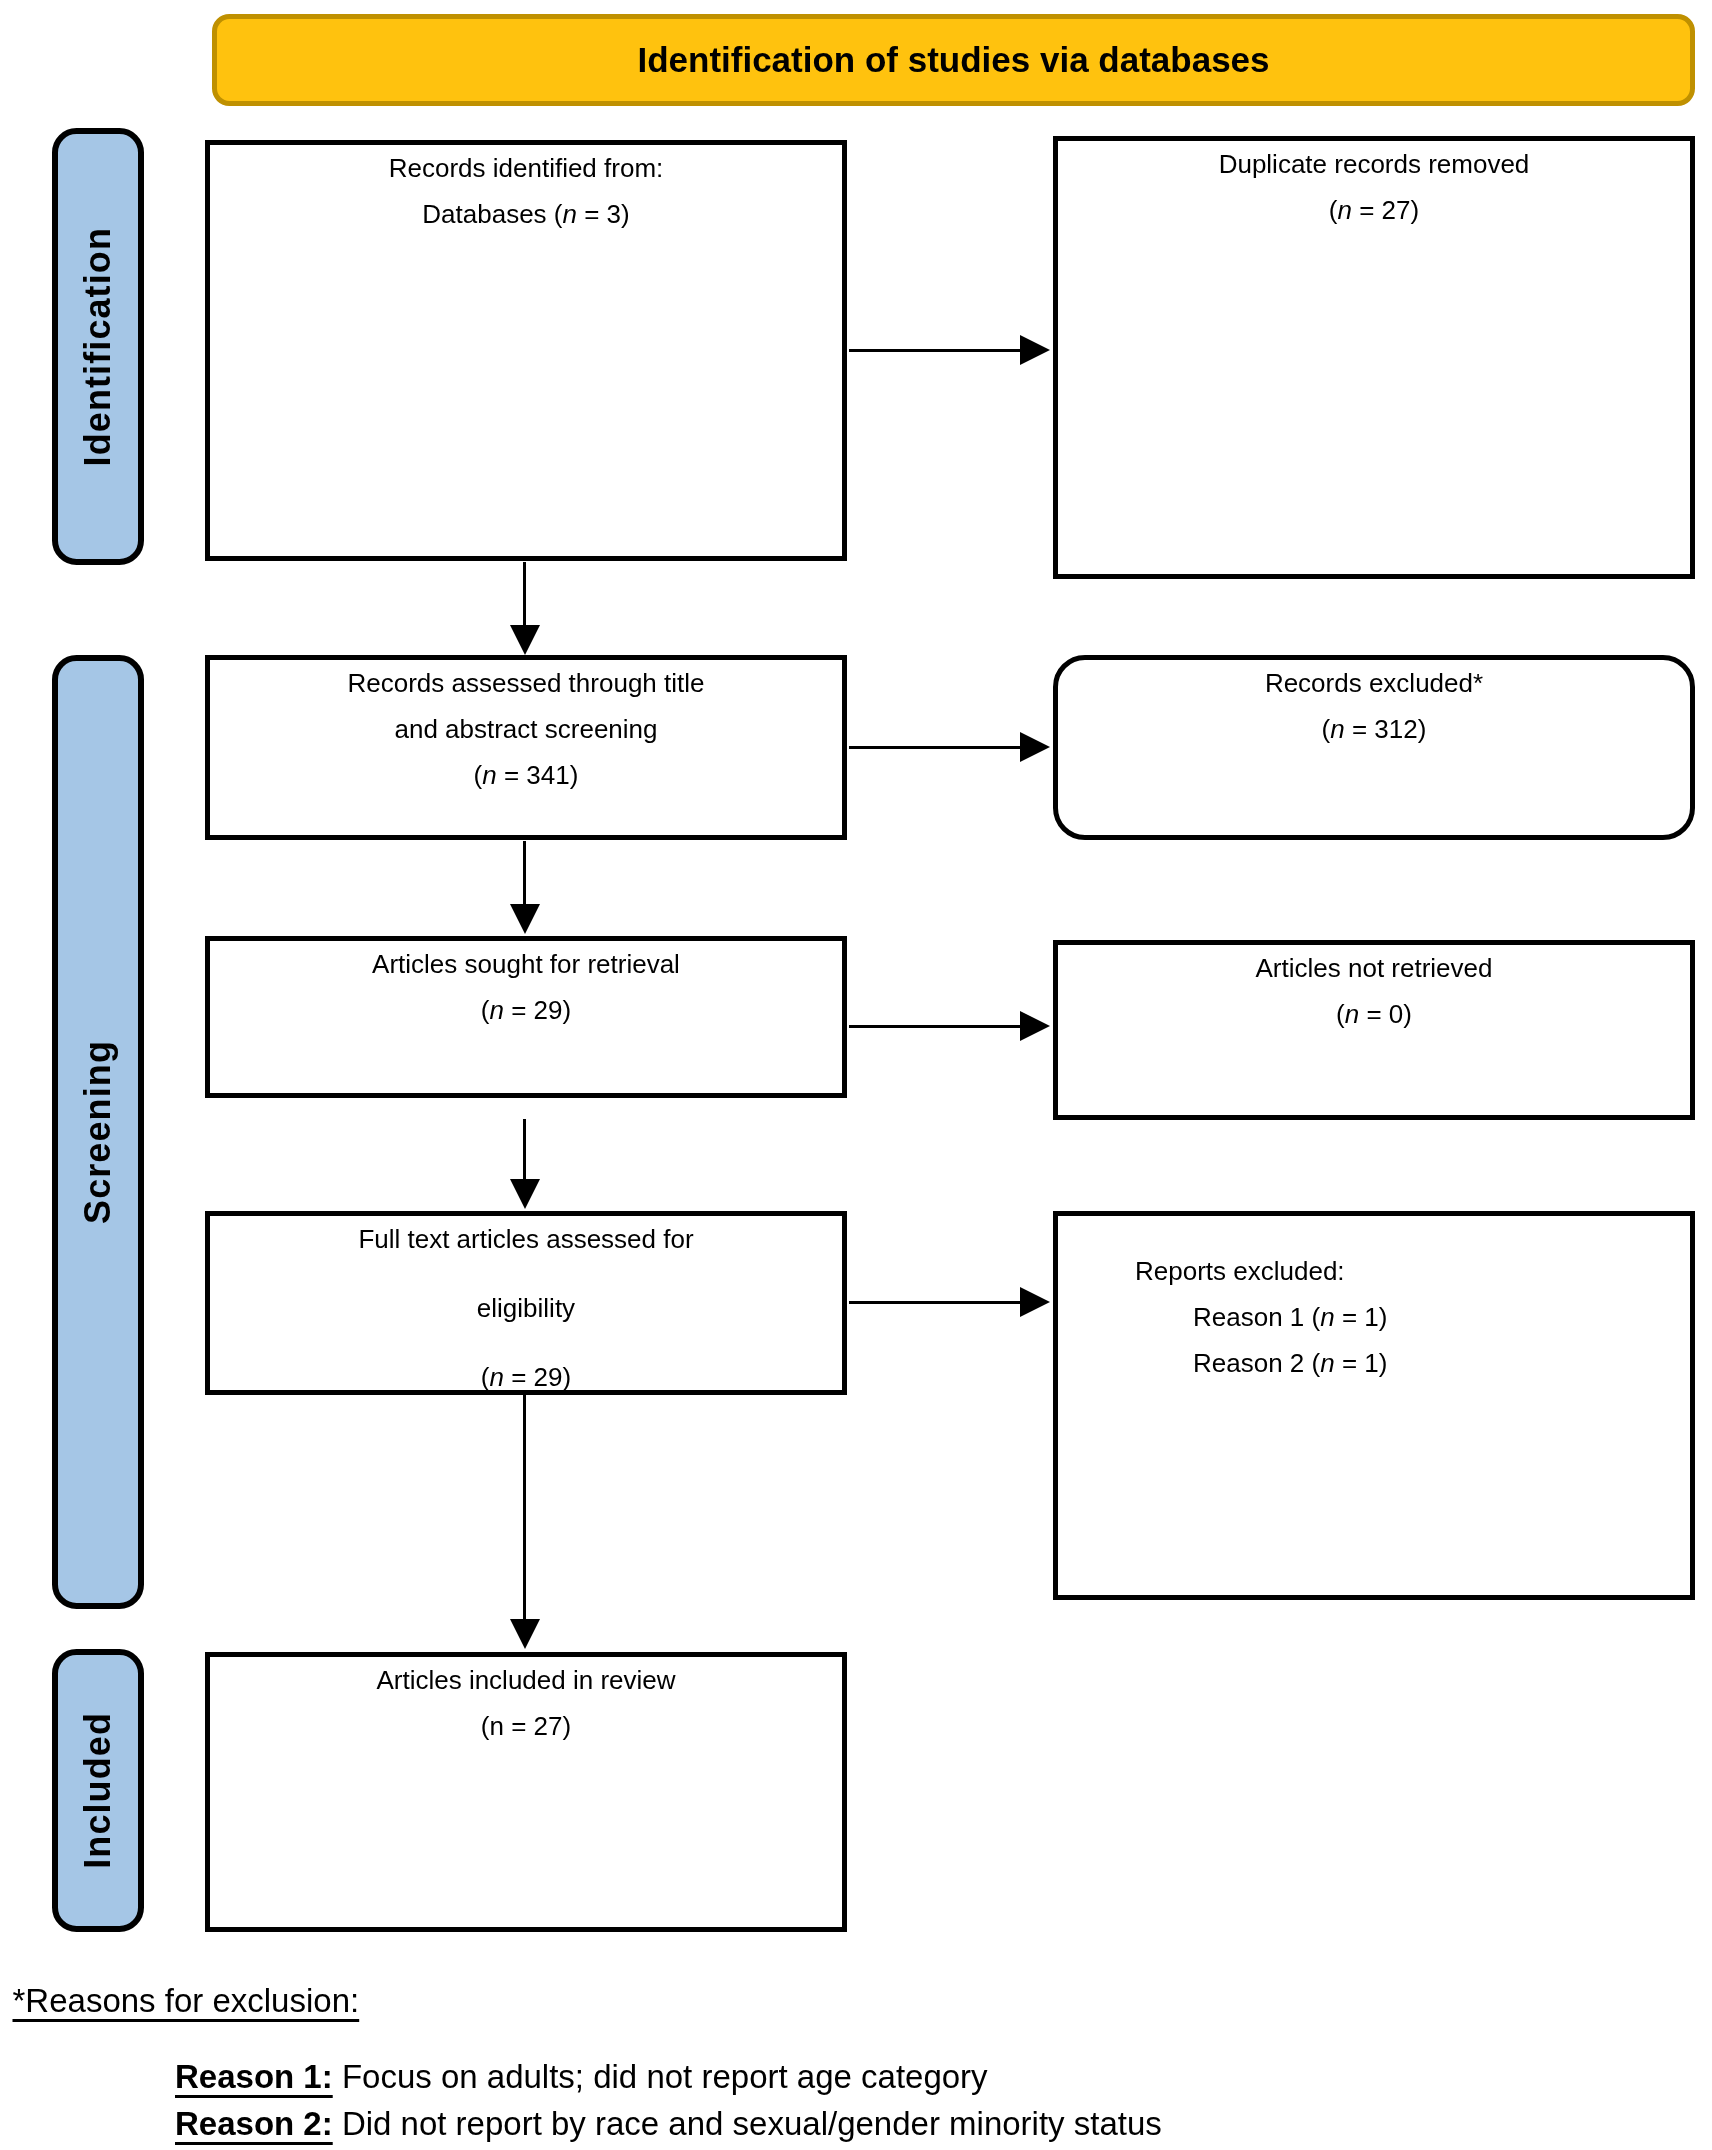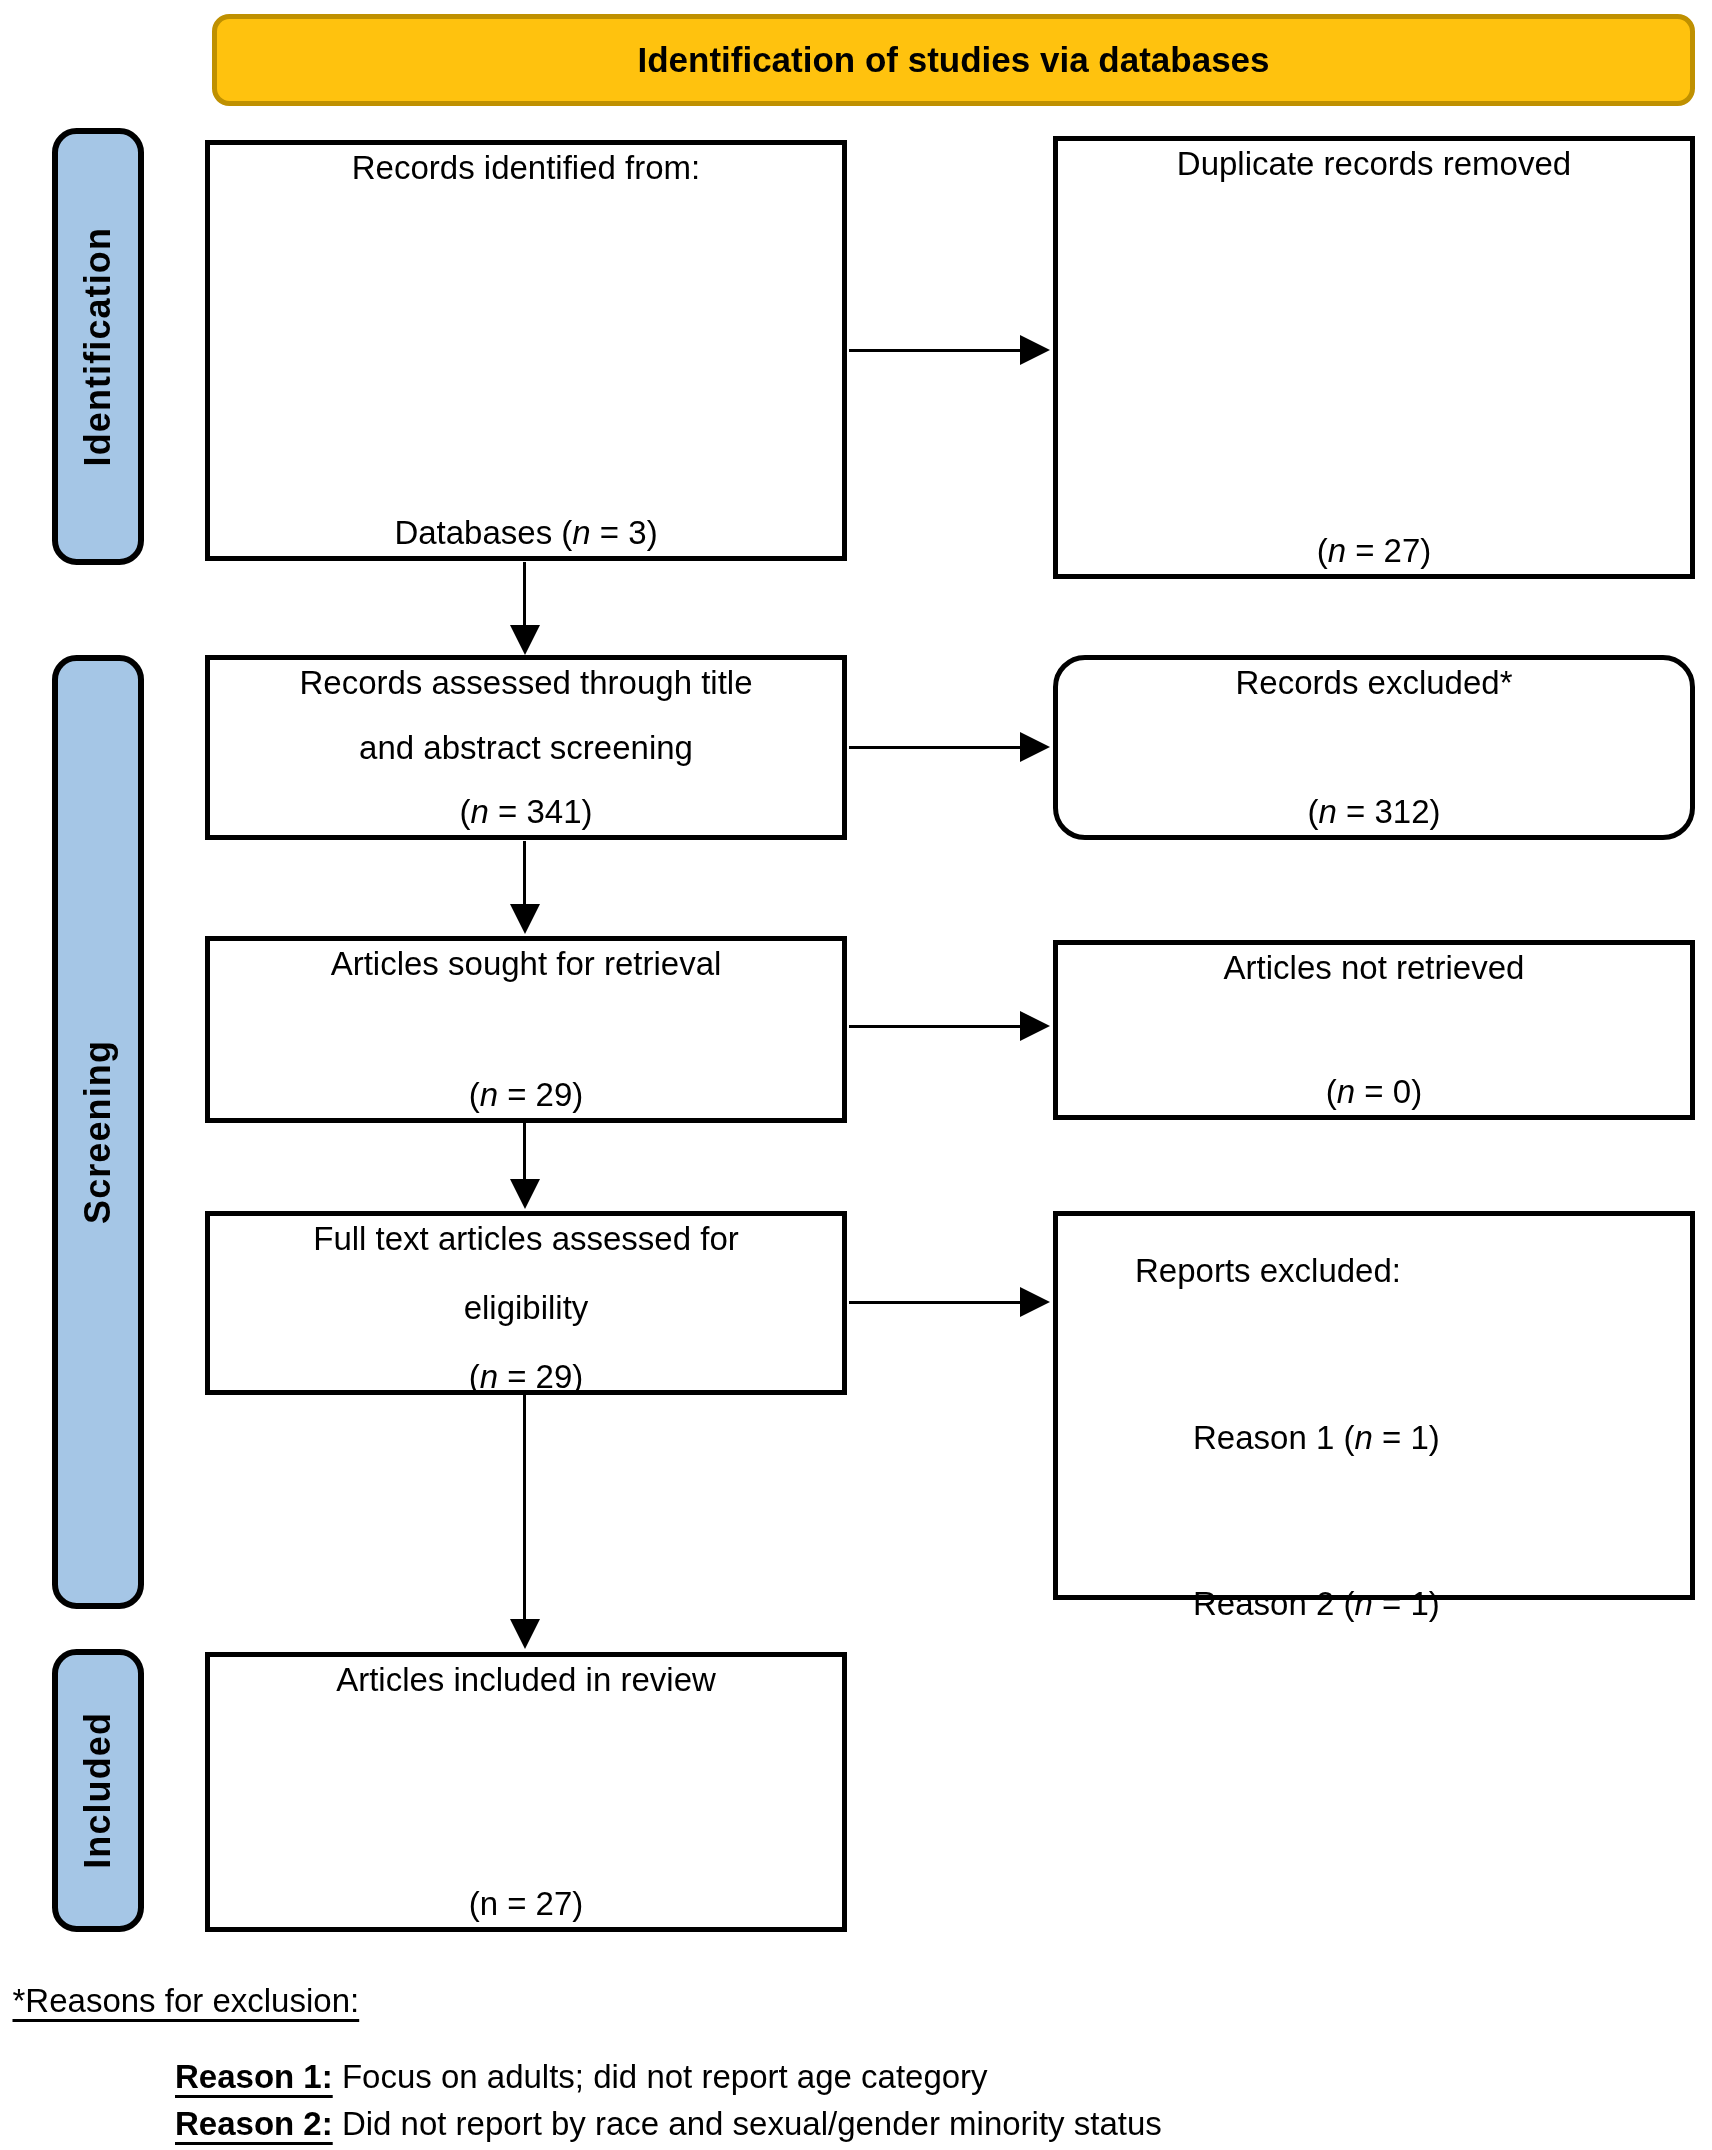--- a/index.html
+++ b/index.html
@@ -53,32 +53,32 @@
   .stage.screening      { top: 655px; height: 954px; }
   .stage.included       { top: 1649px; height: 283px; }
 
   
   .box {
     position: absolute;
     background: #ffffff;
     border: 5.4px solid #000;
     box-sizing: border-box;
     display: flex; flex-direction: column;
-    align-items: center; justify-content: space-between;
+    align-items: center; justify-content: flex-start;
     text-align: center;
-    font-size: 33px; line-height: 46px; color: #000;
+    font-size: 26px; line-height: 46px; color: #000;
   }
   .box .line { white-space: pre-wrap; }
 
   .col-left  { left: 205px;  width: 642px; }
   .col-right { left: 1053px; width: 642px; }
 
   .box.b-identified { top: 140px;  height: 421px; }
   .box.b-assessed   { top: 655px; height: 185px; }
-  .box.b-sought     { top: 936px; height: 187px; }
+  .box.b-sought     { top: 936px; height: 162px; }
   .box.b-fulltext   { top: 1211px; height: 184px; gap: 23px; }
   .box.b-included   { top: 1652px; height: 280px; }
 
   .box.r-duplicates { top: 136px;  height: 443px; }
   .box.r-excluded   { top: 655px; height: 185px; border-radius: 32px; }
   .box.r-notretr    { top: 940px; height: 180px; }
   .box.r-reports    {
     top: 1211px; height: 389px;
     align-items: flex-start; text-align: left;
     padding-left: 77px;

